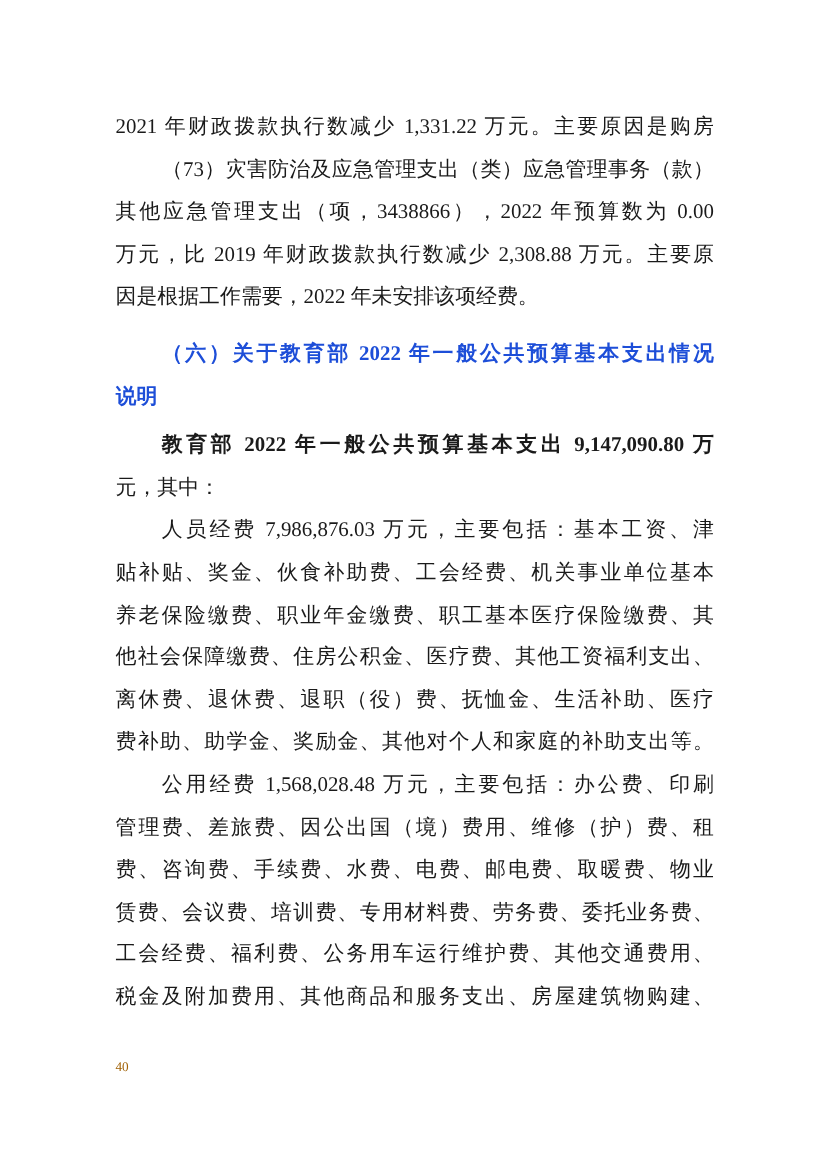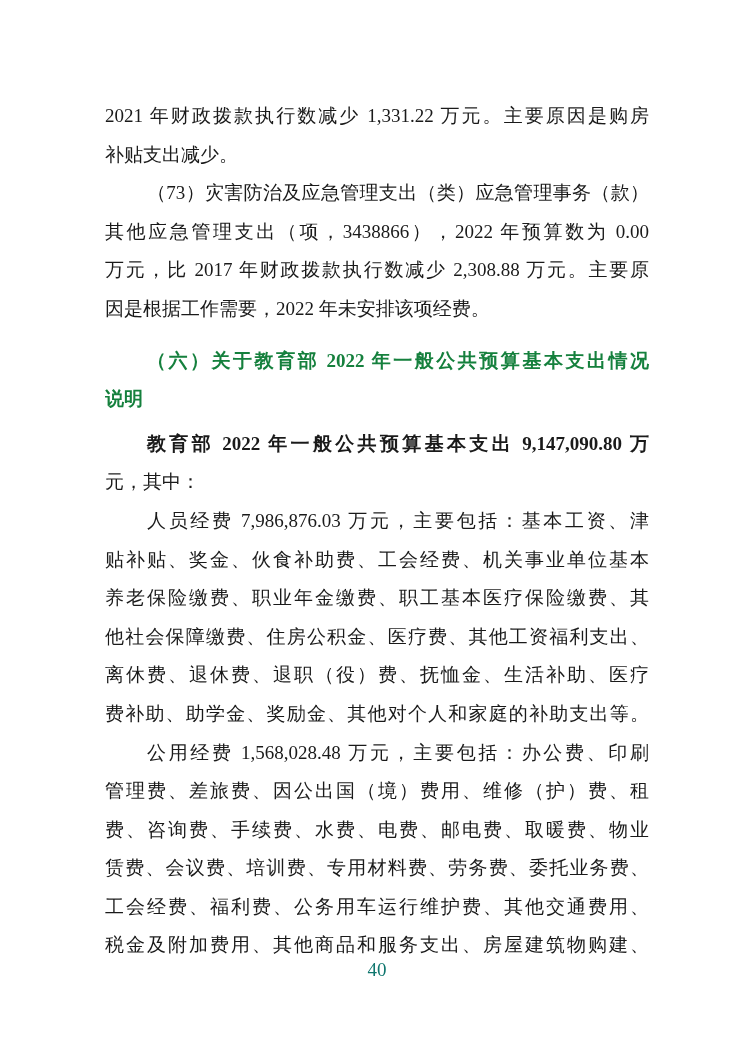--- a/index.html
+++ b/index.html
@@ -34,45 +34,44 @@
   .j {
     white-space: normal;
     text-align: justify;
     text-align-last: justify;
   }
   .ind {
     padding-left: 42px;
   }
   .hd {
     font-weight: bold;
-    color: #15803d;
+    color: #1d4ed8;
   }
   .sp1 { margin-top: 13px; }
   .sp2 { margin-top: 6px; font-weight: bold; }
   .page-number {
     position: absolute;
     top: 960px;
     left: 105px;
     width: 544px;
-    text-align: center;
-    font-size: 19px;
+    text-align: left;
+    font-size: 12px;
     line-height: 20px;
-    color: #0f766e;
+    color: #a16207;
   }
 </style>
 </head>
 <body>
 
 <div class="page">
   <div class="content">
     <div class="ln j">2021 年财政拨款执行数减少 1,331.22 万元。主要原因是购房</div>
-    <div class="ln">补贴支出减少。</div>
     <div class="ln j ind">（73）灾害防治及应急管理支出（类）应急管理事务（款）</div>
     <div class="ln j">其他应急管理支出（项，3438866），2022 年预算数为 0.00</div>
-    <div class="ln j">万元，比 2017 年财政拨款执行数减少 2,308.88 万元。主要原</div>
+    <div class="ln j">万元，比 2019 年财政拨款执行数减少 2,308.88 万元。主要原</div>
     <div class="ln">因是根据工作需要，2022 年未安排该项经费。</div>
     <div class="ln j ind hd sp1">（六）关于教育部 2022 年一般公共预算基本支出情况</div>
     <div class="ln hd">说明</div>
     <div class="ln j ind sp2">教育部 2022 年一般公共预算基本支出 9,147,090.80 万</div>
     <div class="ln">元，其中：</div>
     <div class="ln j ind">人员经费 7,986,876.03 万元，主要包括：基本工资、津</div>
     <div class="ln j">贴补贴、奖金、伙食补助费、工会经费、机关事业单位基本</div>
     <div class="ln j">养老保险缴费、职业年金缴费、职工基本医疗保险缴费、其</div>
     <div class="ln j">他社会保障缴费、住房公积金、医疗费、其他工资福利支出、</div>
     <div class="ln j">离休费、退休费、退职（役）费、抚恤金、生活补助、医疗</div>

